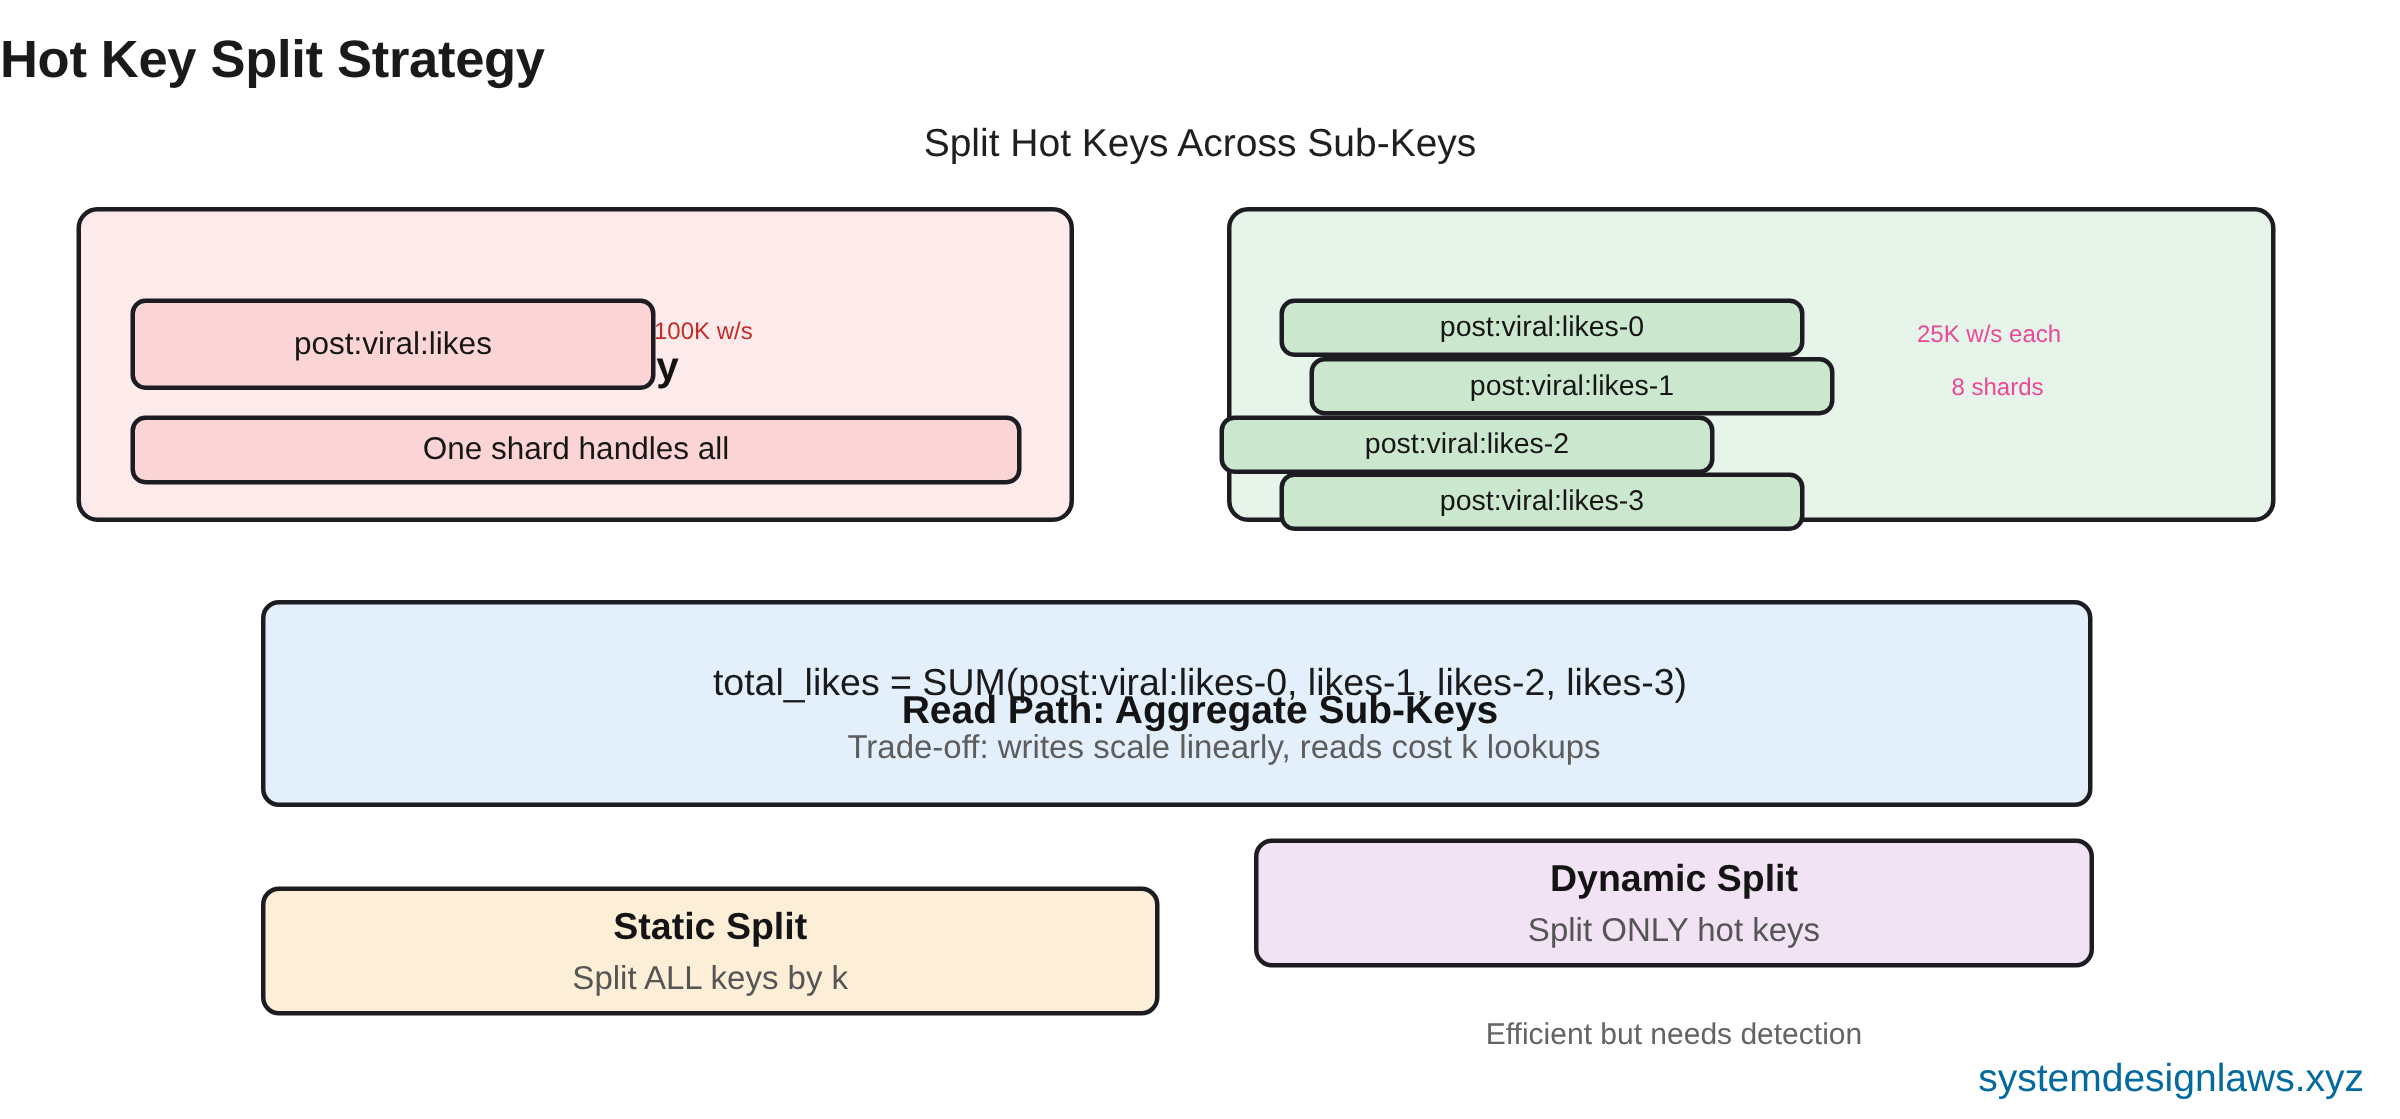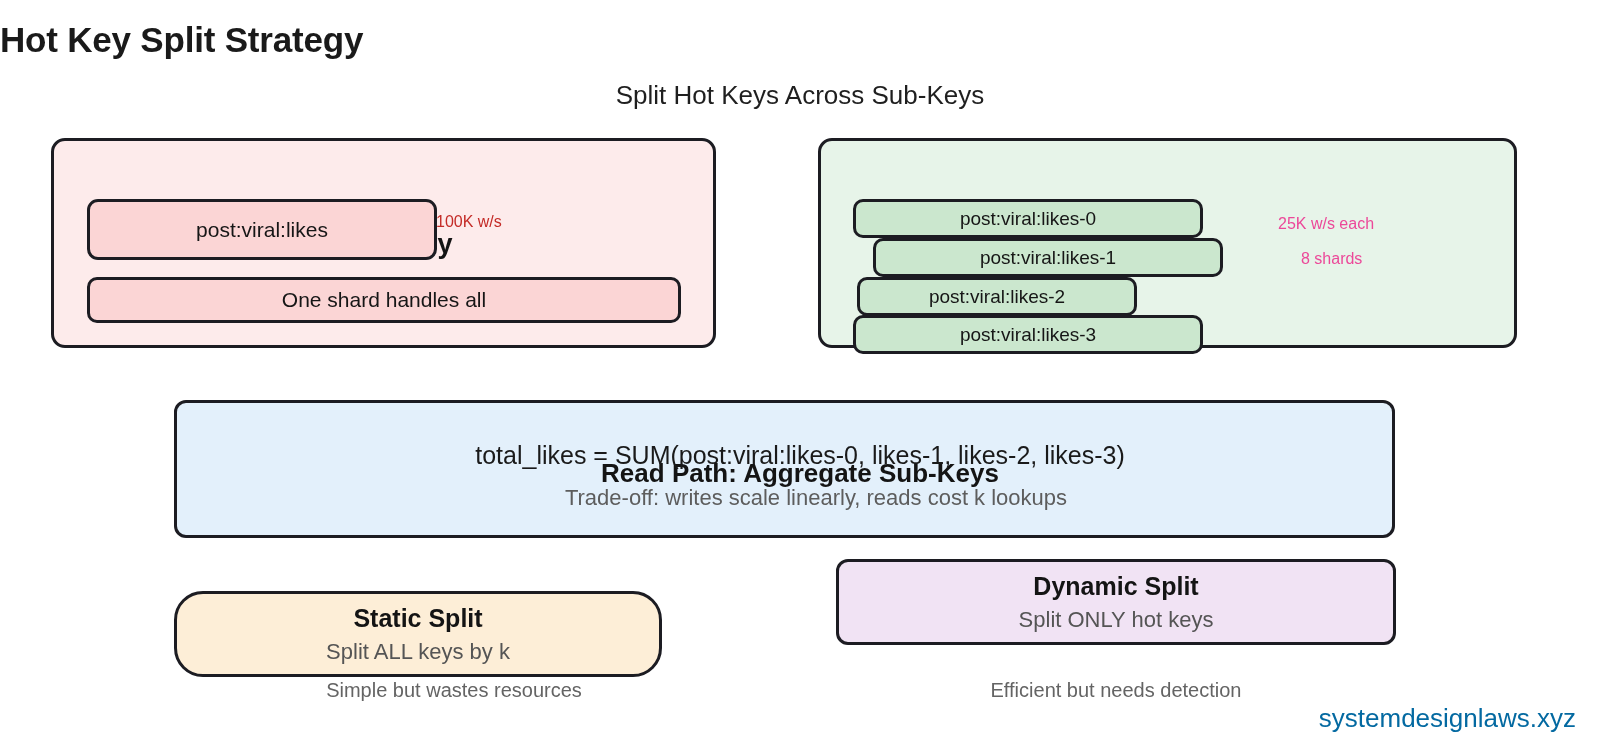--- a/index.html
+++ b/index.html
@@ -172,49 +172,48 @@
 
 <div class="canvas">
 
   <div class="title">Hot Key Split Strategy</div>
   <div class="subtitle">Split Hot Keys Across Sub-Keys</div>
 
   <div class="panel panel-red" style="left:51px; top:138px; width:665px; height:210px;">
   </div>
   <div class="panel-heading" style="left:51px; top:229px; width:665px;">Single Key</div>
 
-  <div class="chip chip-red" style="left:87px; top:199px; width:350px; height:61px;border-radius:11px;">post:viral:likes</div>
+  <div class="chip chip-red" style="left:87px; top:199px; width:350px; height:61px;">post:viral:likes</div>
 
   <div class="chip chip-red" style="left:87px; top:277px; width:594px; height:46px;">One shard handles all</div>
 
   <div class="stat stat-red" style="left:436px; top:213px;">100K w/s</div>
 
   <div class="panel panel-green" style="left:818px; top:138px; width:699px; height:210px;">
   </div>
   <div class="panel-heading" style="left:818px; top:229px; width:699px;">Keys</div>
 
   <div class="chip chip-green chip-small" style="left:853px; top:199px; width:350px; height:39px;">post:viral:likes-0</div>
   <div class="chip chip-green chip-small" style="left:873px; top:238px; width:350px; height:39px;">post:viral:likes-1</div>
-  <div class="chip chip-green chip-small" style="left:857px; top:277px; width:280px; height:39px;">post:viral:likes-2</div>
+  <div class="chip chip-green chip-small" style="left:813px; top:277px; width:330px; height:39px;">post:viral:likes-2</div>
   <div class="chip chip-green chip-small" style="left:853px; top:315px; width:350px; height:39px;">post:viral:likes-3</div>
 
   <div class="stat stat-green" style="left:1278px; top:215px;">25K w/s each</div>
   <div class="stat stat-green" style="left:1301px; top:250px;">8 shards</div>
 
   <div class="panel panel-blue" style="left:174px; top:400px; width:1221px; height:138px;">
   </div>
   <div class="formula" style="top:441px;">total_likes = SUM(post:viral:likes-0, likes-1, likes-2, likes-3)</div>
   <div class="read-heading" style="top:458px;">Read Path: Aggregate Sub-Keys</div>
   <div class="read-note" style="top:485px;padding-left:16px;">Trade-off: writes scale linearly, reads cost k lookups</div>
 
-  <div class="card card-orange" style="left:174px; top:591px; width:488px; height:86px;border-radius:29px;">
+  <div class="card card-orange" style="left:174px; top:591px; width:599px; height:86px;">
     <div class="card-title">Static Split</div>
     <div class="card-sub">Split ALL keys by k</div>
   </div>
-  <div class="card-caption" style="left:174px; top:679px; width:560px;">Simple but wastes resources</div>
 
   <div class="card card-purple" style="left:836px; top:559px; width:560px; height:86px;">
     <div class="card-title">Dynamic Split</div>
     <div class="card-sub">Split ONLY hot keys</div>
   </div>
   <div class="card-caption" style="left:836px; top:679px; width:560px;">Efficient but needs detection</div>
 
   <div class="watermark">systemdesignlaws.xyz</div>
 
 </div>

